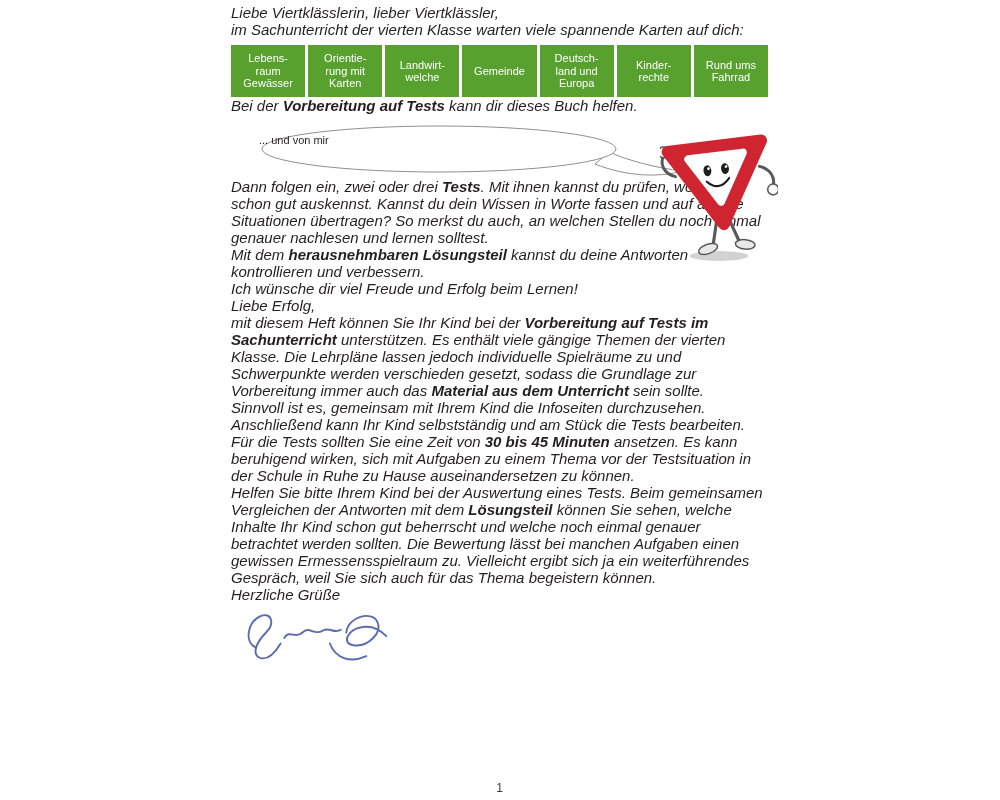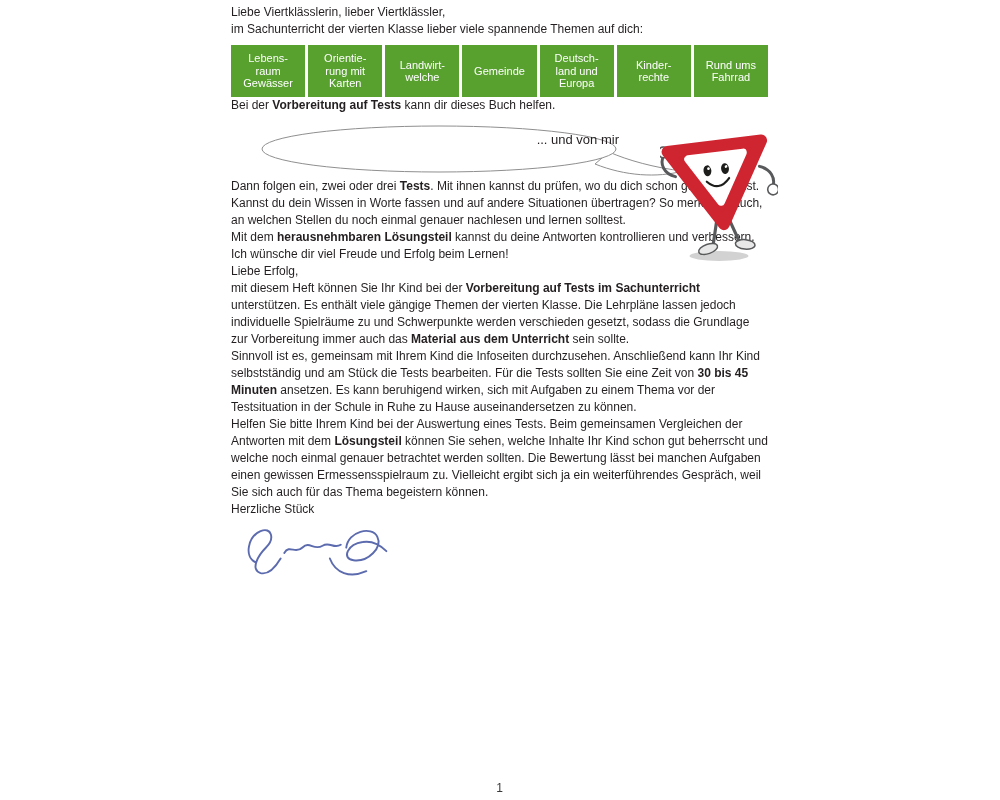--- a/index.html
+++ b/index.html
@@ -1,42 +1,42 @@
 <!DOCTYPE html>
 <html lang="de"><head>
 <meta charset="utf-8">
 <style>
   html,body { margin:0; padding:0; background:#ffffff; }
   .page {
     position:relative; width:1000px; height:800px; background:#ffffff;
     font-family:"Liberation Sans", sans-serif; color:#231f20; overflow:hidden;
   }
   .content { position:absolute; left:231px; top:0; width:537px; }
-  .content p { margin:0; font-size:12px; line-height:17px; }
+  .content p { margin:0; font-size:15px; line-height:17px;font-style:italic; }
   .b { font-weight:700;margin-top:42px; }
 
   .salutation { padding-top:4px; }
   .lead { margin-top:14px; }
 
   .topics { display:flex; gap:3px; margin-top:7px; }
   .topic {
     flex:1; background:#58a12f; color:#ffffff;
     font-size:11px; line-height:12.5px; min-height:52px;
     display:flex; align-items:center; justify-content:center;
     text-align:center; white-space:pre-line; padding:2px 1px; box-sizing:border-box;
   }
 
   .p-bookhelp { margin-top:14px; }
   .p-info { margin-top:12px; width:434px; }
 
   .bubble-wrap { position:relative; margin-top:10px; margin-left:28px; width:430px; height:54px; }
   .bubble-wrap svg { position:absolute; left:0; top:0; }
   .bubble-text {
-    position:absolute; left:0; top:8px; width:360px; text-align:right;
-    font-size:13px; line-height:16px;
+    position:absolute; left:0; top:8px; width:360px; text-align:left;
+    font-size:11px; line-height:16px;
   }
 
   .p-tests { margin-top:12px; }
   .p-sol { margin-top:12px; }
   .closing-student { margin-top:13px; }
 
   .parents-salutation { margin-top:24px; }
   .parents-p1 { margin-top:12px; }
   .parents-p2 { margin-top:5px; }
   .parents-p3 { margin-top:5px; }
@@ -52,21 +52,21 @@
   }
 </style>
 </head>
 <body>
 
 <div class="page">
 
   <div class="content">
 
     <p class="salutation">Liebe Viertklässlerin, lieber Viertklässler,</p>
-    <p class="lead">im Sachunterricht der vierten Klasse lieber viele spannende Themen auf dich:</p>
+    <p class="lead">im Sachunterricht der vierten Klasse warten viele spannende Karten auf dich:</p>
 
     <div class="topics">
       <div class="topic">Lebens-
 raum
 Gewässer</div>
       <div class="topic">Orientie-
 rung mit
 Karten</div>
       <div class="topic">Landwirt-
 welche</div>
@@ -93,21 +93,21 @@
     </div>
 
     <p class="p-tests"><span>Dann folgen ein, zwei oder drei </span><span class="b">Tests</span><span>. Mit ihnen kannst du prüfen, wo du dich schon gut auskennst. Kannst du dein Wissen in Worte fassen und auf andere Situationen übertragen? So merkst du auch, an welchen Stellen du noch einmal genauer nachlesen und lernen solltest.</span></p>
     <p class="p-sol"><span>Mit dem </span><span class="b">herausnehmbaren Lösungsteil</span><span> kannst du deine Antworten kontrollieren und verbessern.</span></p>
     <p class="closing-student">Ich wünsche dir viel Freude und Erfolg beim Lernen!</p>
 
     <p class="parents-salutation">Liebe Erfolg,</p>
     <p class="parents-p1"><span>mit diesem Heft können Sie Ihr Kind bei der </span><span class="b">Vorbereitung auf Tests im Sachunterricht</span><span> unterstützen. Es enthält viele gängige Themen der vierten Klasse. Die Lehrpläne lassen jedoch individuelle Spielräume zu und Schwerpunkte werden verschieden gesetzt, sodass die Grundlage zur Vorbereitung immer auch das </span><span class="b">Material aus dem Unterricht</span><span> sein sollte.</span></p>
     <p class="parents-p2"><span>Sinnvoll ist es, gemeinsam mit Ihrem Kind die Infoseiten durchzusehen. Anschließend kann Ihr Kind selbstständig und am Stück die Tests bearbeiten. Für die Tests sollten Sie eine Zeit von </span><span class="b">30 bis 45 Minuten</span><span> ansetzen. Es kann beruhigend wirken, sich mit Aufgaben zu einem Thema vor der Testsituation in der Schule in Ruhe zu Hause auseinandersetzen zu können.</span></p>
     <p class="parents-p3"><span>Helfen Sie bitte Ihrem Kind bei der Auswertung eines Tests. Beim gemeinsamen Vergleichen der Antworten mit dem </span><span class="b">Lösungsteil</span><span> können Sie sehen, welche Inhalte Ihr Kind schon gut beherrscht und welche noch einmal genauer betrachtet werden sollten. Die Bewertung lässt bei manchen Aufgaben einen gewissen Ermessensspielraum zu. Vielleicht ergibt sich ja ein weiterführendes Gespräch, weil Sie sich auch für das Thema begeistern können.</span></p>
-    <p class="parents-closing">Herzliche Stück</p>
+    <p class="parents-closing">Herzliche Grüße</p>
 
     <div class="signature">
       <svg viewBox="0 0 170 68" width="170" height="62">
         <g fill="none" stroke="#4a5ba6" stroke-width="2.1" stroke-linecap="round" opacity="0.9">
           <path d="M16,44 C4,38 8,16 22,10 C34,5 38,18 28,28 C20,36 10,52 22,56 C30,58 38,50 44,40"></path>
           <path d="M48,34 C54,24 60,36 68,28 C76,20 80,32 90,26 C98,21 102,30 110,25"></path>
           <path d="M116,28 C118,10 144,4 150,16 C156,28 140,44 124,42 C110,40 118,24 134,22 C146,20 154,26 160,32"></path>
           <path d="M98,40 C104,56 120,62 138,54"></path>
         </g>
       </svg>

